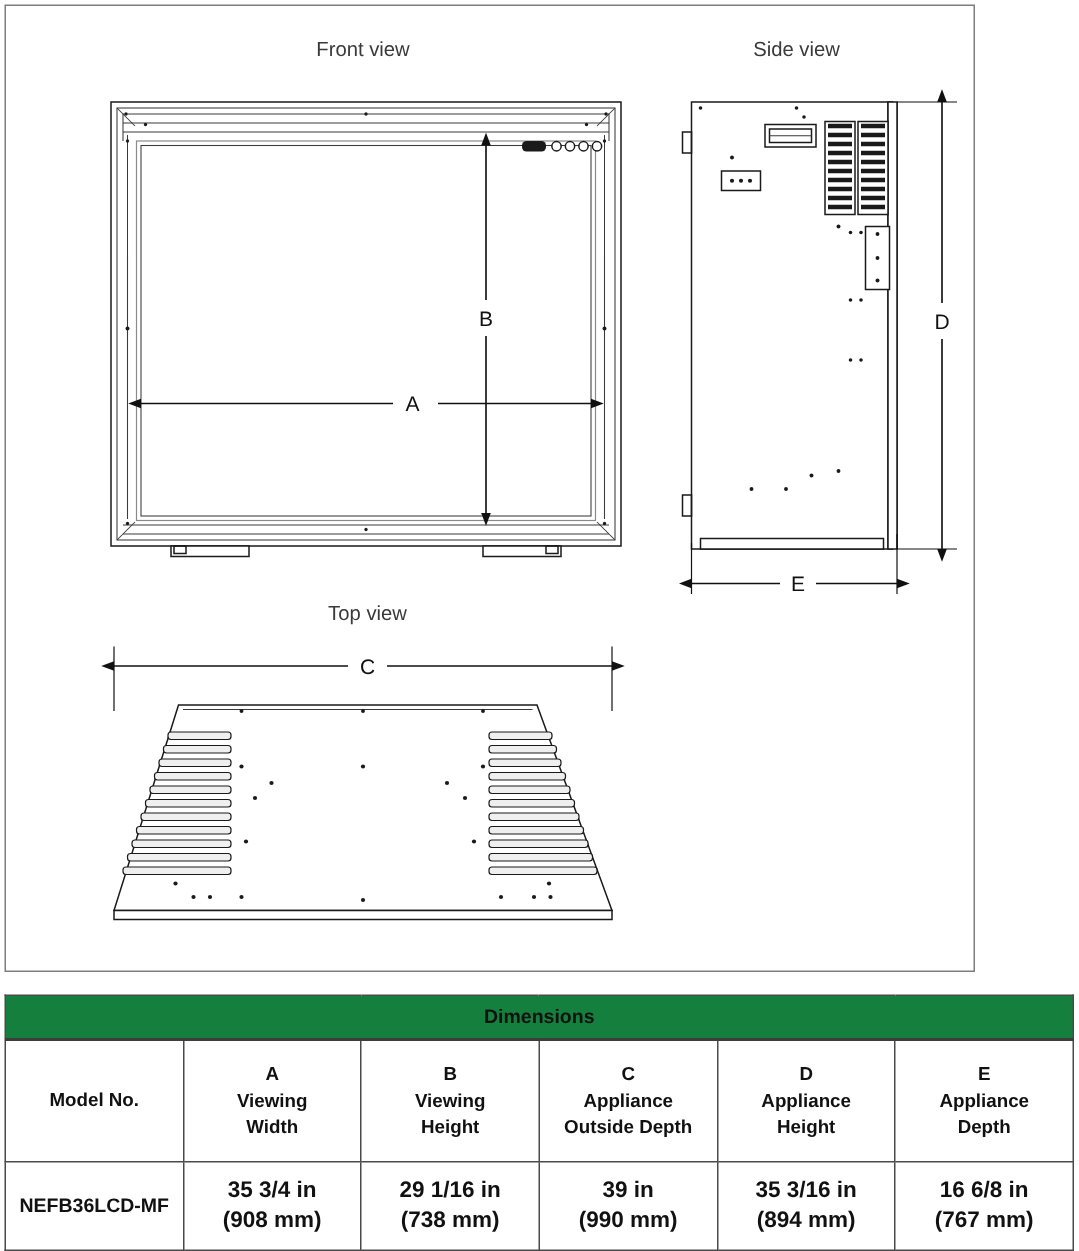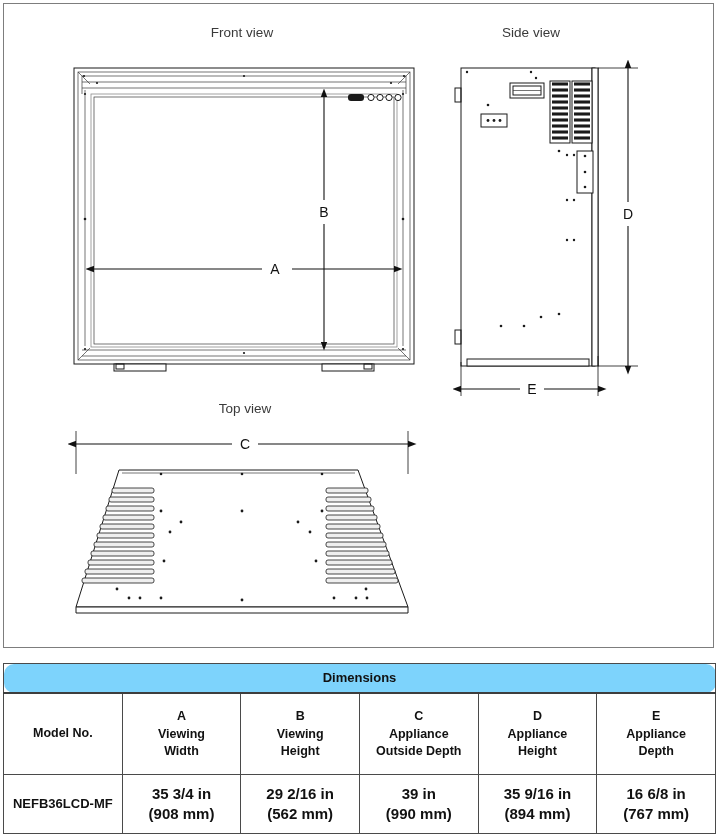--- a/index.html
+++ b/index.html
@@ -13,21 +13,21 @@
     width: 719px;
     height: 834px;
     background: #ffffff;
     overflow: hidden;
   }
 
   
   #diagram-panel {
     position: absolute;
     left: 3px; top: 3px;
-    width: 711px; height: 645px;
+    width: 647px; height: 645px;
     border: 1px solid #7d7d7d;
     background: #fff;
   }
   #diagram-svg { display: block; width: 711px; height: 643px; }
 
   .vtitle {
     font-family: "Liberation Sans", sans-serif;
     font-size: 13.5px;
     fill: #3a3a3a;
     text-anchor: middle;
@@ -58,26 +58,25 @@
     table-layout: fixed;
   }
   #dim-table th, #dim-table td {
     border: 1px solid #4a4a4a;
     text-align: center;
     vertical-align: middle;
     font-family: "Liberation Sans", sans-serif;
     color: #111;
   }
   .tbl-title {
-    background: #7dd3fc;
+    background: #15803d;
     font-size: 13px;
     font-weight: bold;
     height: 29px;
     border-bottom: 2px solid #3d3d3d !important;
-    border-radius: 10px;
   }
   .hdr-cell {
     background: #ffffff;
     font-size: 12.5px;
     font-weight: bold;
     line-height: 1.33;
     height: 82px;
     padding: 3px 2px;
   }
   .hdr-letter { display: block; margin-bottom: 1px; }
@@ -374,29 +373,29 @@
       </tr>
     </thead>
     <tbody>
       <tr>
         <td class="val-cell model-cell">NEFB36LCD-MF</td>
         <td class="val-cell">
           <span class="val-sub">35 3/4 in</span>
           <span class="val-sub">(908 mm)</span>
         </td>
         <td class="val-cell">
-          <span class="val-sub">29 2/16 in</span>
-          <span class="val-sub">(562 mm)</span>
+          <span class="val-sub">29 1/16 in</span>
+          <span class="val-sub">(738 mm)</span>
         </td>
         <td class="val-cell">
           <span class="val-sub">39 in</span>
           <span class="val-sub">(990 mm)</span>
         </td>
         <td class="val-cell">
-          <span class="val-sub">35 9/16 in</span>
+          <span class="val-sub">35 3/16 in</span>
           <span class="val-sub">(894 mm)</span>
         </td>
         <td class="val-cell">
           <span class="val-sub">16 6/8 in</span>
           <span class="val-sub">(767 mm)</span>
         </td>
       </tr>
     </tbody>
   </table>
 

